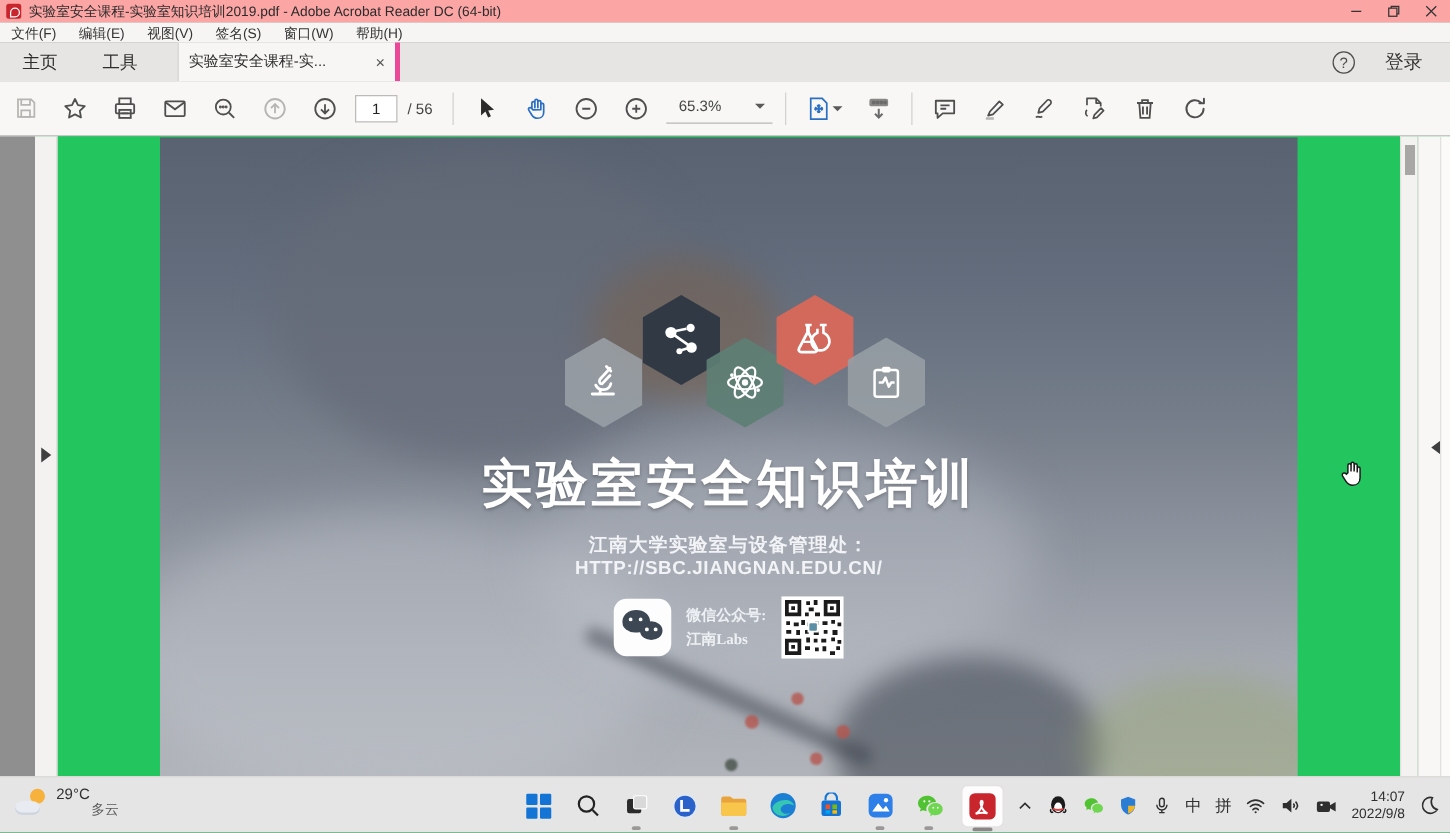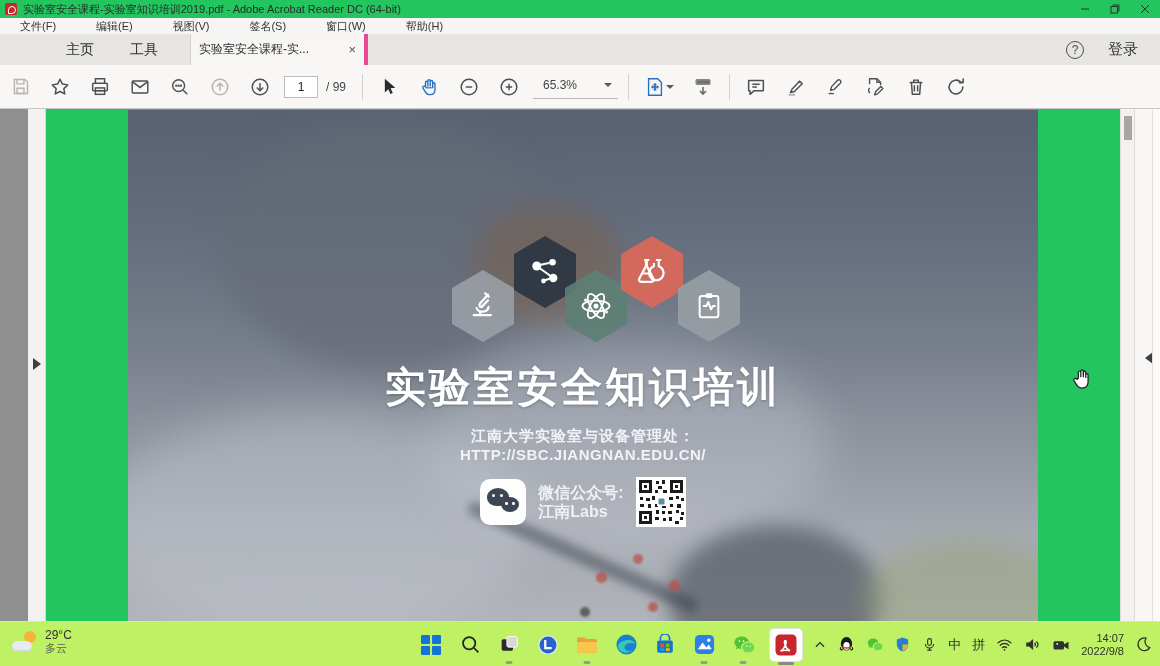--- a/index.html
+++ b/index.html
@@ -1,30 +1,30 @@
 <!DOCTYPE html>
 <html><head>
 <meta charset="utf-8">
 <style>
   * { margin:0; padding:0; box-sizing:border-box; }
   html,body { width:1160px; height:666px; overflow:hidden; }
   body { font-family:"Liberation Sans","DejaVu Sans",sans-serif; position:relative; background:#8f8f8f; }
   svg { display:block; }
 
   
-  .titlebar { position:absolute; left:0; top:0; width:1160px; height:18px; background:#22c55e; display:flex; align-items:center; font-size:11px; color:#2b2b2b; }
+  .titlebar { position:absolute; left:0; top:0; width:1160px; height:18px; background:#fca5a5; display:flex; align-items:center; font-size:11px; color:#2b2b2b; }
   .pdfbadge { width:12px; height:12px; background:#c9252d; border-radius:2px; margin:0 6px 0 5px; position:relative; flex:0 0 auto; }
   .pdfbadge:after { content:""; position:absolute; left:3px; top:3px; width:6px; height:6px; border:1.5px solid #fff; border-radius:50% 50% 50% 0; }
   .win-controls { margin-left:auto; display:flex; height:18px; }
   .win-btn { width:30px; height:18px; display:flex; align-items:center; justify-content:center; color:#333; }
   
   .menubar { position:absolute; left:0; top:18px; width:1160px; height:16px; background:#f6f5f3; display:flex; align-items:center; font-size:11px; color:#333; }
-  .menu-item { padding:0 20px;text-align:center; }
-  
-  .tabbar { position:absolute; left:0; top:34px; width:1160px; height:31px; background:#e7e5e3; display:flex; align-items:center;padding-left:48px; }
+  .menu-item { padding:0 9px;text-align:center; }
+  
+  .tabbar { position:absolute; left:0; top:34px; width:1160px; height:31px; background:#e7e5e3; display:flex; align-items:center; }
   .nav-tab { font-size:14px; color:#2d2d2d; padding:0 18px; height:31px; display:flex; align-items:center; }
   .doc-tab { height:31px; margin-left:14px; width:178px; background:#f7f6f4; border-left:1px solid #d2d0ce; border-right:4px solid #ec4899; display:flex; align-items:center; font-size:12px; color:#2d2d2d; padding:0 8px; }
   .doc-tab .close { margin-left:auto; color:#555; font-size:13px; }
   .tab-right { margin-left:auto; display:flex; align-items:center; gap:24px; padding-right:22px; }
   .help-circle { width:18px; height:18px; border:1.5px solid #4e4e4e; border-radius:50%; color:#4e4e4e; font-size:12px; display:flex; align-items:center; justify-content:center; }
   .signin { font-size:15px; color:#323232; }
   
   .toolbar { position:absolute; left:0; top:65px; width:1160px; height:44px; background:#f8f7f5; border-bottom:1px solid #c9c7c5; display:flex; align-items:center; }
   .tbtn { width:40px; height:36px; display:flex; align-items:center; justify-content:center; flex:0 0 auto; }
   .tsep { width:1px; height:26px; background:#d4d2d0; margin:0 6px; flex:0 0 auto; }
@@ -52,31 +52,31 @@
   .slide-title { position:absolute; left:0; top:250px; width:100%; text-align:center; color:#fff; font-size:41px; font-weight:bold; letter-spacing:3px; text-shadow:0 1px 3px rgba(0,0,0,.25); }
   .slide-sub { position:absolute; left:0; width:100%; text-align:center; color:#f1f3f6; font-weight:bold; }
   .sub1 { top:317px; font-size:15px; letter-spacing:1px; }
   .sub2 { top:336px; font-size:15px; letter-spacing:.5px; }
   .wechat-row { position:absolute; left:0; top:367px; width:100%; display:flex; align-items:center; justify-content:center; gap:12px; }
   .wx-icon { width:46px; height:46px; background:#fdfdfd; border-radius:10px; position:relative; }
   .wx-b1 { position:absolute; left:7px; top:9px; width:22px; height:18px; background:#3c4753; border-radius:50% 50% 45% 45%; }
   .wx-b1:before { content:""; position:absolute; left:5px; top:6px; width:3px; height:3px; background:#fdfdfd; border-radius:50%; box-shadow:8px 0 0 #fdfdfd; }
   .wx-b2 { position:absolute; left:21px; top:18px; width:18px; height:15px; background:#3c4753; border-radius:50%; }
   .wx-b2:before { content:""; position:absolute; left:4px; top:5px; width:2.5px; height:2.5px; background:#fdfdfd; border-radius:50%; box-shadow:7px 0 0 #fdfdfd; }
-  .wx-text { color:#eef1f4; font-size:16px; line-height:19px; font-weight:bold; }
+  .wx-text { color:#eef1f4; font-size:12px; line-height:19px; font-weight:bold;font-family:Liberation Serif, serif; }
   
   .hand-cursor { position:absolute; left:1043px; top:258px; }
   
-  .taskbar { position:absolute; left:0; top:621px; width:1160px; height:45px; background:#bef264; border-top:1px solid #dedcda; }
+  .taskbar { position:absolute; left:0; top:621px; width:1160px; height:45px; background:#e5e5e5; border-top:1px solid #dedcda; }
   .weather { position:absolute; left:12px; top:6px; display:flex; align-items:center; gap:7px; }
   .w-icon { width:26px; height:22px; position:relative; }
   .w-sun { position:absolute; right:2px; top:0; width:12px; height:12px; background:#f6b23c; border-radius:50%; }
   .w-cloud { position:absolute; left:0; bottom:1px; width:20px; height:11px; background:#e8ecf2; border-radius:8px; box-shadow:inset 0 -2px 0 #cfd6e0; }
   .w-temp { font-size:12px; color:#303030; line-height:14px; }
-  .w-cond { font-size:11px; color:#5b5b5b; line-height:13px; }
+  .w-cond { font-size:11px; color:#5b5b5b; line-height:13px;margin-left:28px; }
   .tb-center { position:absolute; left:418px; top:0; height:45px; display:flex; align-items:center; gap:13px; }
   .app { width:26px; height:26px; position:relative; display:flex; align-items:center; justify-content:center; }
   .app .dot { position:absolute; bottom:-6px; left:50%; transform:translateX(-50%); width:7px; height:3px; border-radius:2px; background:#9b9997; }
   .app-active { background:#fdfdfd; border:1px solid #e4e2e0; border-radius:5px; width:34px; height:34px; }
   .app-active .dot { width:16px; bottom:-4px; background:#8a8886; }
   .tray { position:absolute; right:8px; top:0; height:45px; display:flex; align-items:center; gap:11px; }
   .tray-txt { font-size:13px; color:#2f2f2f; }
   .clock { text-align:right; font-size:11px; color:#2f2f2f; line-height:13px; }
 </style>
 </head>
@@ -168,21 +168,21 @@
         <path d="M12 16V8m-3.5 3.5L12 8l3.5 3.5"></path>
       </svg>
     </div>
   <div class="tbtn">
       <svg width="22" height="22" viewBox="0 0 24 24" fill="none" stroke="#4f4f4f" stroke-width="1.6">
         <circle cx="12" cy="12" r="8.5"></circle>
         <path d="M12 8v8m-3.5-3.5L12 16l3.5-3.5"></path>
       </svg>
     </div>
   <div class="page-box">1</div>
-  <span class="page-total">/ 99</span>
+  <span class="page-total">/ 56</span>
   <div class="tsep"></div>
   <div class="tbtn">
       <svg width="20" height="20" viewBox="0 0 24 24">
         <path d="M7 2v16.5l4.2-3.8 2.6 5.8 2.7-1.2-2.6-5.7 5.6-.6z" fill="#2b2b2b"></path>
       </svg>
     </div>
   <div class="tbtn">
       <svg width="22" height="22" viewBox="0 0 24 24" fill="none" stroke="#2a6fc2" stroke-width="1.5" stroke-linecap="round" stroke-linejoin="round">
         <path d="M8.2 12V7a1.3 1.3 0 012.6 0v4M10.8 10.5V5.2a1.3 1.3 0 012.6 0V11M13.4 10.8V6.2a1.3 1.3 0 012.6 0v6M16 12.7V8.6a1.25 1.25 0 012.5 0v6.4c0 3.4-2.4 5.3-5.3 5.3-2.7 0-3.9-1-5.2-3.1l-2.5-4c-.6-1-.2-2 .8-2.2.7-.2 1.3.1 1.9.8l1 1.2z"></path>
       </svg>

